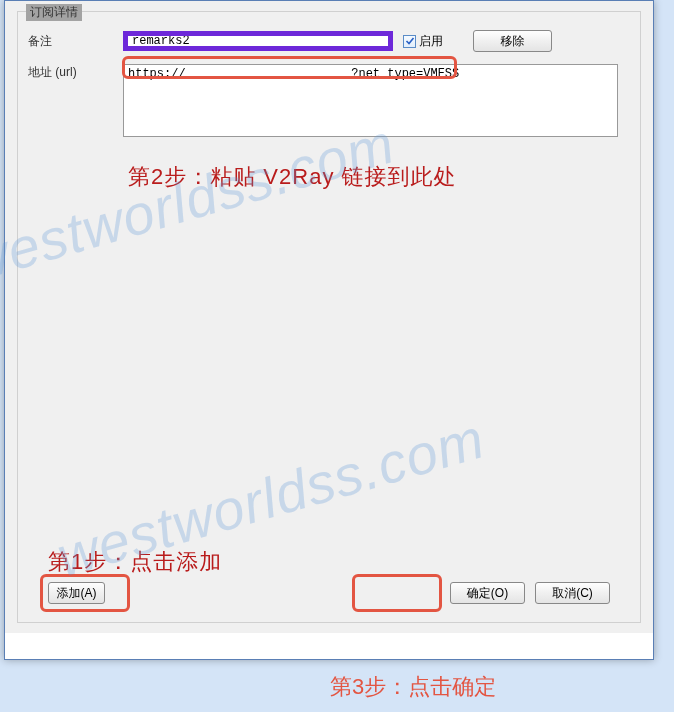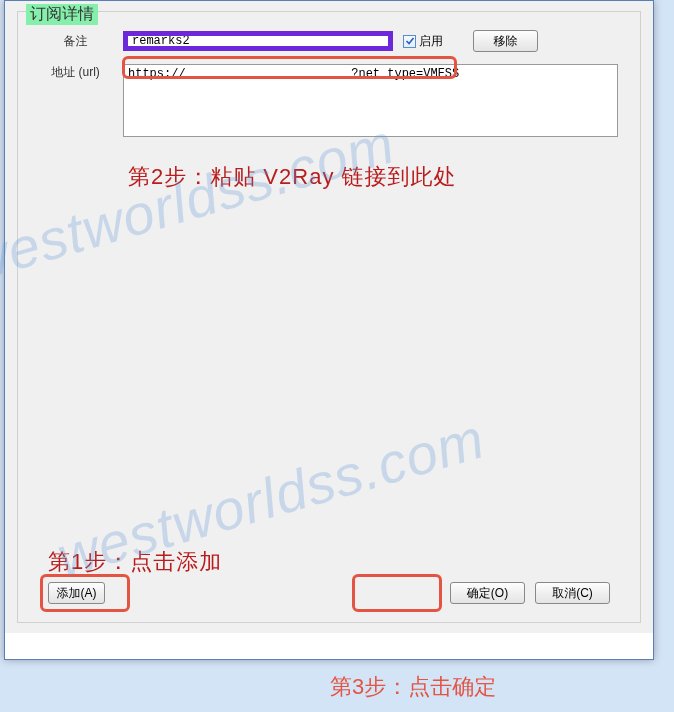--- a/index.html
+++ b/index.html
@@ -70,36 +70,35 @@
       border: 1px solid #d0d0d0;
       background: #f0f0f0;
       height: 100%;
       position: relative;
       padding: 10px;
     }
     .legend {
       position: absolute;
       top: -8px;
       left: 8px;
-      background: #86efac;
+      background: #a3a3a3;
       padding: 0 4px;
-      font-size: 16px;
+      font-size: 12px;
       color: #333;
     }
     .form-row {
       display: flex;
       align-items: center;
       margin-bottom: 12px;
       margin-top: 8px;
     }
     .form-label {
       width: 95px;
       font-size: 12px;
       color: #333;
-      text-align: center;
     }
     .text-input {
       height: 20px;
       border: 5px solid #6d28d9;
       background: #fff;
       font-family: "Courier New", monospace;
       font-size: 12px;
       padding: 1px 4px;
     }
     .remarks-input { width: 270px; }
@@ -125,21 +124,21 @@
       background: linear-gradient(to bottom, #fefefe 0%, #f0f0f0 50%, #e4e4e4 100%);
       border: 1px solid #888;
       border-radius: 3px;
       font-size: 12px;
       padding: 0 18px;
       cursor: pointer;
       display: inline-flex;
       align-items: center;
       justify-content: center;
     }
-    .btn-remove { margin-left: 30px; width: 65px; padding:0; }
+    .btn-remove { margin-left: 30px; width: 79px; padding:0; }
     .url-row { align-items: flex-start; }
     .url-area {
       width: 495px;
       height: 73px;
       border: 1px solid #999;
       background: #fff;
       font-family: "Courier New", monospace;
       font-size: 12px;
       padding: 2px 4px;
       resize: none;

